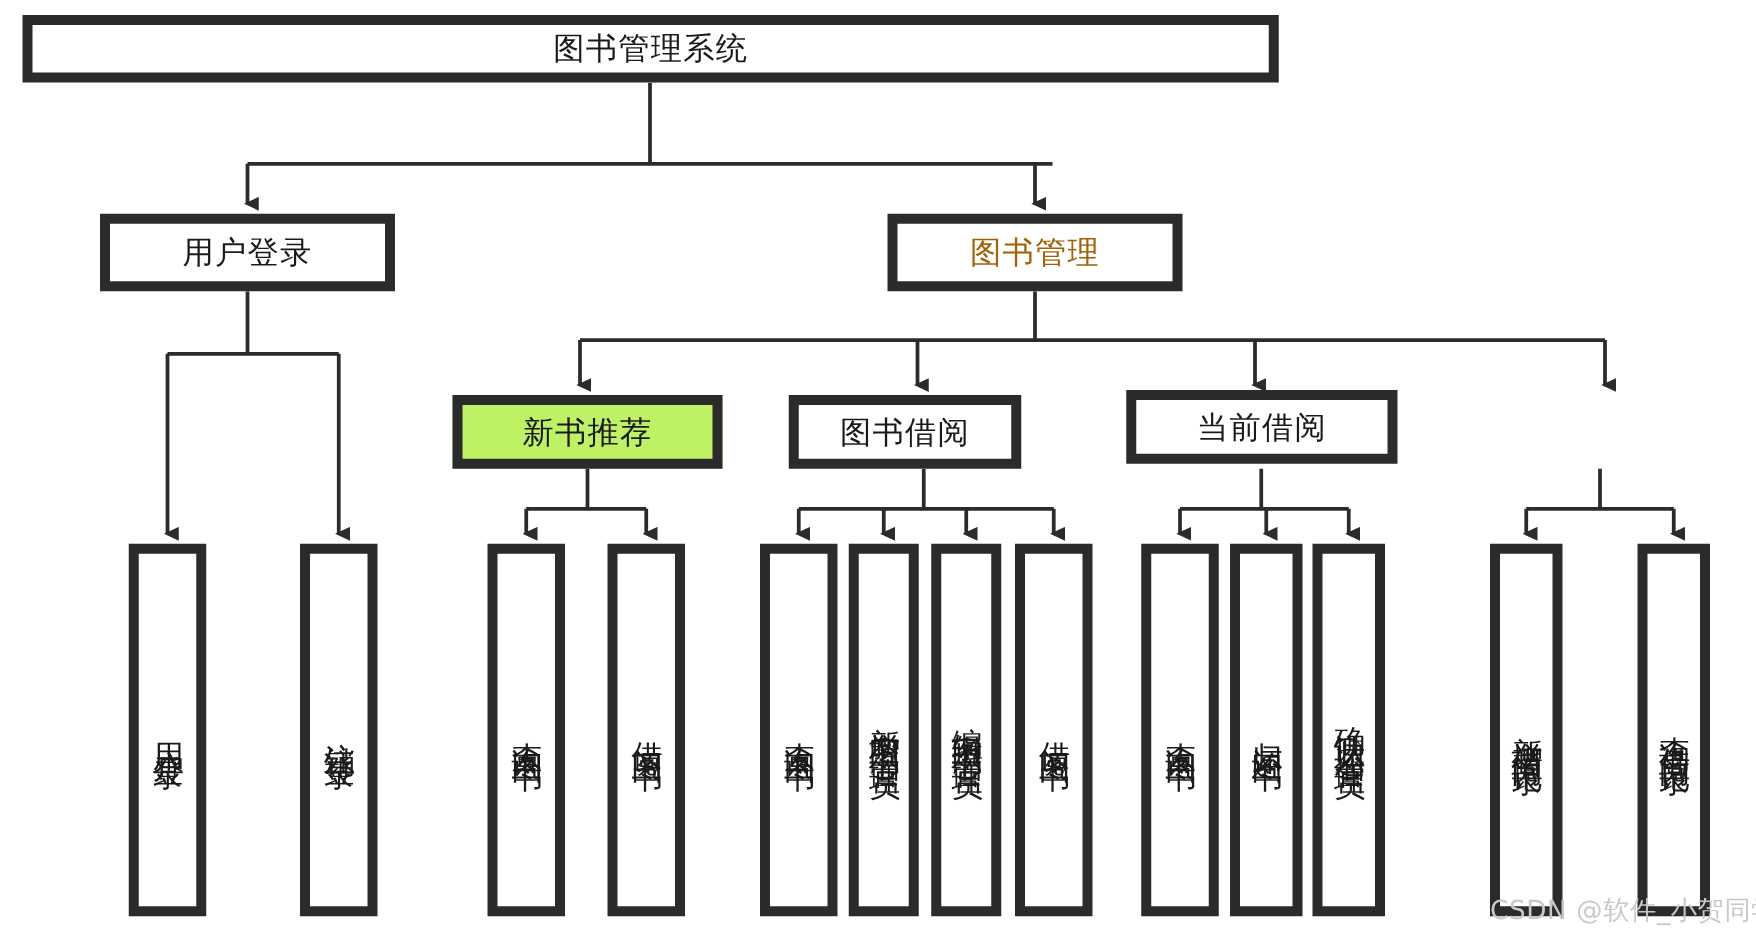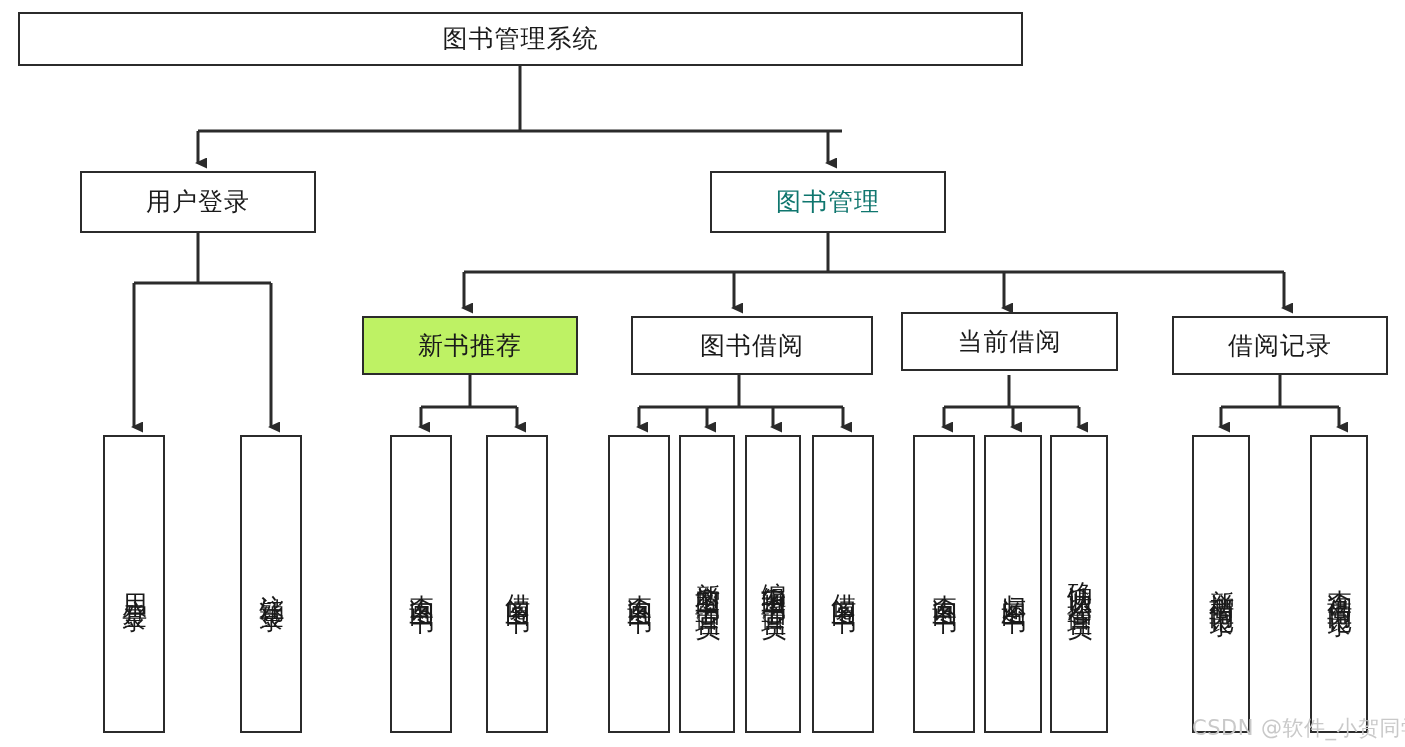--- a/index.html
+++ b/index.html
@@ -23,21 +23,21 @@
     left: 0;
     top: 0;
     width: 1405px;
     height: 747px;
     pointer-events: none;
   }
   .node {
     position: absolute;
     box-sizing: border-box;
     background: #ffffff;
-    border: 2px solid #4c1d95;
+    border: 8px solid #4c1d95;
     display: flex;
     align-items: center;
     justify-content: center;
     color: #1a1a1a;
   }
   .node.horiz {
     font-size: 25px;
     letter-spacing: 1px;
     line-height: 1.1;
   }
@@ -116,35 +116,32 @@
     </g>
   </svg>
 
   <div class="node horiz" style="left: 18px; top: 12px; width: 1005px; height: 54px; border-color: rgb(43, 43, 43); color: rgb(26, 26, 26); background: rgb(255, 255, 255);">
     <span>图书管理系统</span>
   </div>
 
   <div class="node horiz" style="left: 80px; top: 171px; width: 236px; height: 62px; border-color: rgb(43, 43, 43); color: rgb(26, 26, 26); background: rgb(255, 255, 255);">
     <span>用户登录</span>
   </div>
-  <div class="node horiz" style="left: 710px; top: 171px; width: 236px; height: 62px; border-color: rgb(43, 43, 43); color: #0f766e; background: rgb(255, 255, 255);">
+  <div class="node horiz" style="left: 710px; top: 171px; width: 236px; height: 62px; border-color: rgb(43, 43, 43); color: #a16207; background: rgb(255, 255, 255);">
     <span>图书管理</span>
   </div>
 
   <div class="node horiz" style="left: 362px; top: 316px; width: 216px; height: 59px; border-color: rgb(43, 43, 43); color: rgb(26, 26, 26); background: #bef264;">
     <span>新书推荐</span>
   </div>
-  <div class="node horiz" style="left: 631px; top: 316px; width: 242px; height: 59px; border-color: rgb(43, 43, 43); color: rgb(26, 26, 26); background: rgb(255, 255, 255);">
+  <div class="node horiz" style="left: 631px; top: 316px; width: 186px; height: 59px; border-color: rgb(43, 43, 43); color: rgb(26, 26, 26); background: rgb(255, 255, 255);">
     <span>图书借阅</span>
   </div>
   <div class="node horiz" style="left: 901px; top: 312px; width: 217px; height: 59px; border-color: rgb(43, 43, 43); color: rgb(26, 26, 26); background: rgb(255, 255, 255);">
     <span>当前借阅</span>
-  </div>
-  <div class="node horiz" style="left: 1172px; top: 316px; width: 216px; height: 59px; border-color: rgb(43, 43, 43); color: rgb(26, 26, 26); background: rgb(255, 255, 255);">
-    <span>借阅记录</span>
   </div>
 
   <div class="node vert" style="left: 103px; top: 435px; width: 62px; height: 298px; border-color: rgb(43, 43, 43); color: rgb(26, 26, 26); background: rgb(255, 255, 255);">
     <span class="vtext">用户登录</span>
   </div>
   <div class="node vert" style="left: 240px; top: 435px; width: 62px; height: 298px; border-color: rgb(43, 43, 43); color: rgb(26, 26, 26); background: rgb(255, 255, 255);">
     <span class="vtext">注销登录</span>
   </div>
   <div class="node vert" style="left: 390px; top: 435px; width: 62px; height: 298px; border-color: rgb(43, 43, 43); color: rgb(26, 26, 26); background: rgb(255, 255, 255);">
     <span class="vtext">查询图书</span>

